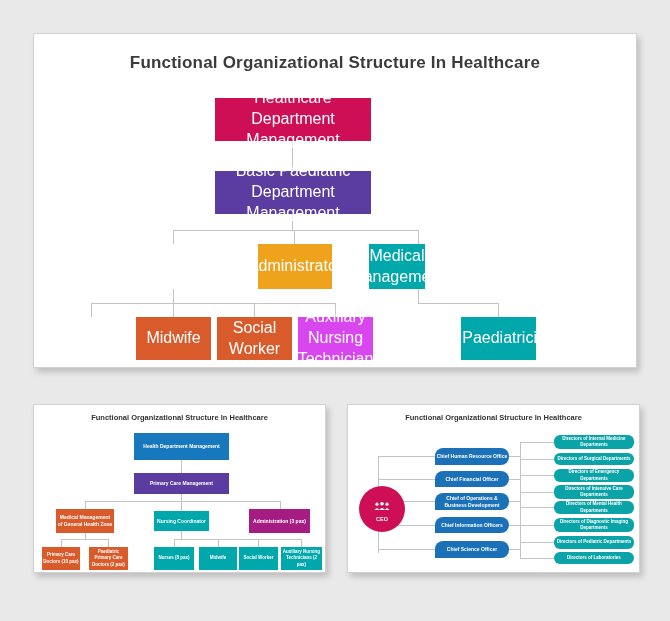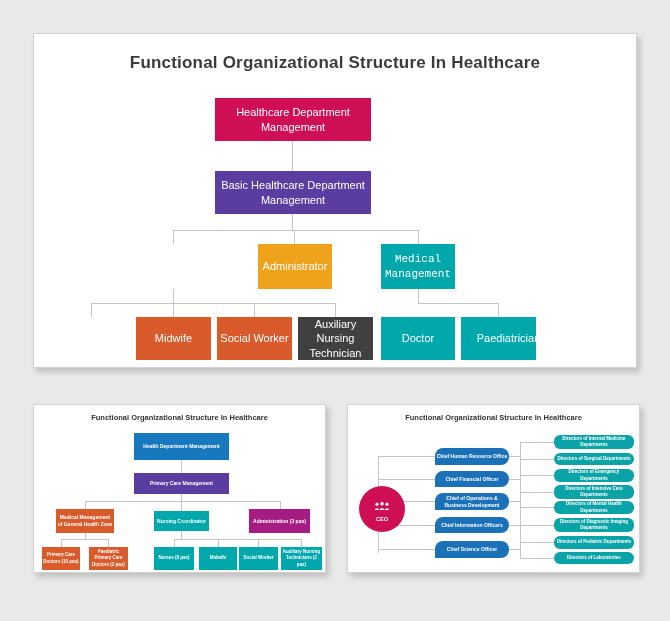--- a/index.html
+++ b/index.html
@@ -33,21 +33,21 @@
   }
   .node{
     position:absolute;
     color:#ffffff;
     display:flex;align-items:center;justify-content:center;
     text-align:center;
     box-sizing:border-box;
     padding:2px;
     line-height:1.3;
   }
-  .m-node{font-size:11px;}
+  .m-node{font-size:16px;}
   .s-node{font-size:5px;font-weight:bold;line-height:1.35;padding:1px;}
   .xs-node{font-size:4.5px;font-weight:bold;line-height:1.35;padding:1px;}
   .chief{border-radius:8px 8px 8px 0;}
   .director{border-radius:6px;}
   .line{position:absolute;background:#c4c4c4;}
   .ceo-circle{
     position:absolute;border-radius:50%;
     display:flex;flex-direction:column;align-items:center;justify-content:center;
     color:#fff;
   }
@@ -71,29 +71,28 @@
     <div class="line" style="left:57px;top:269px;width:245px;height:1px"></div>
     <div class="line" style="left:57px;top:269px;width:1px;height:14px"></div>
     <div class="line" style="left:139px;top:269px;width:1px;height:14px"></div>
     <div class="line" style="left:220px;top:269px;width:1px;height:14px"></div>
     <div class="line" style="left:301px;top:269px;width:1px;height:14px"></div>
     <div class="line" style="left:384px;top:255px;width:1px;height:14px"></div>
     <div class="line" style="left:384px;top:269px;width:81px;height:1px"></div>
     <div class="line" style="left:464px;top:269px;width:1px;height:14px"></div>
 
     <div class="node m-node" style="left: 181px; top: 64px; width: 156px; height: 43px; background-color: rgb(206, 14, 85);">Healthcare Department Management</div>
-    <div class="node m-node" style="left: 181px; top: 137px; width: 156px; height: 43px; background-color: rgb(91, 60, 160);">Basic Healthcare Department Management</div>
+    <div class="node m-node" style="left: 181px; top: 137px; width: 156px; height: 43px; background-color: rgb(91, 60, 160);">Basic Paediatric Department Management</div>
 
     <div class="node m-node" style="left: 224px; top: 210px; width: 74px; height: 45px; background-color: rgb(239, 163, 28); text-align: right;">Administrator</div>
-    <div class="node m-node" style="left: 347px; top: 210px; width: 74px; height: 45px; background-color: rgb(0, 167, 171); font-family: Liberation Mono, monospace;">Medical Management</div>
+    <div class="node m-node" style="left: 335px; top: 210px; width: 56px; height: 45px; background-color: rgb(0, 167, 171);">Medical Management</div>
 
     <div class="node m-node" style="left: 102px; top: 283px; width: 75px; height: 43px; background-color: rgb(217, 91, 43);">Midwife</div>
     <div class="node m-node" style="left: 183px; top: 283px; width: 75px; height: 43px; background-color: rgb(217, 91, 43);">Social Worker</div>
-    <div class="node m-node" style="left: 264px; top: 283px; width: 75px; height: 43px; background-color: #404040;">Auxiliary Nursing Technician</div>
-    <div class="node m-node" style="left: 347px; top: 283px; width: 74px; height: 43px; background-color: rgb(0, 167, 171);">Doctor</div>
+    <div class="node m-node" style="left: 264px; top: 283px; width: 75px; height: 43px; background-color: #d946ef;">Auxiliary Nursing Technician</div>
     <div class="node m-node" style="left: 427px; top: 283px; width: 75px; height: 43px; background-color: rgb(0, 167, 171); padding-left: 22px;">Paediatrician</div>
   </section>
 
   <section class="slide" id="left-slide">
     <h2 class="small-title">Functional Organizational Structure In Healthcare</h2>
 
     <div class="line" style="left:147px;top:55px;width:1px;height:13px"></div>
     <div class="line" style="left:147px;top:89px;width:1px;height:7px"></div>
     <div class="line" style="left:51px;top:96px;width:195px;height:1px"></div>
     <div class="line" style="left:51px;top:96px;width:1px;height:8px"></div>

